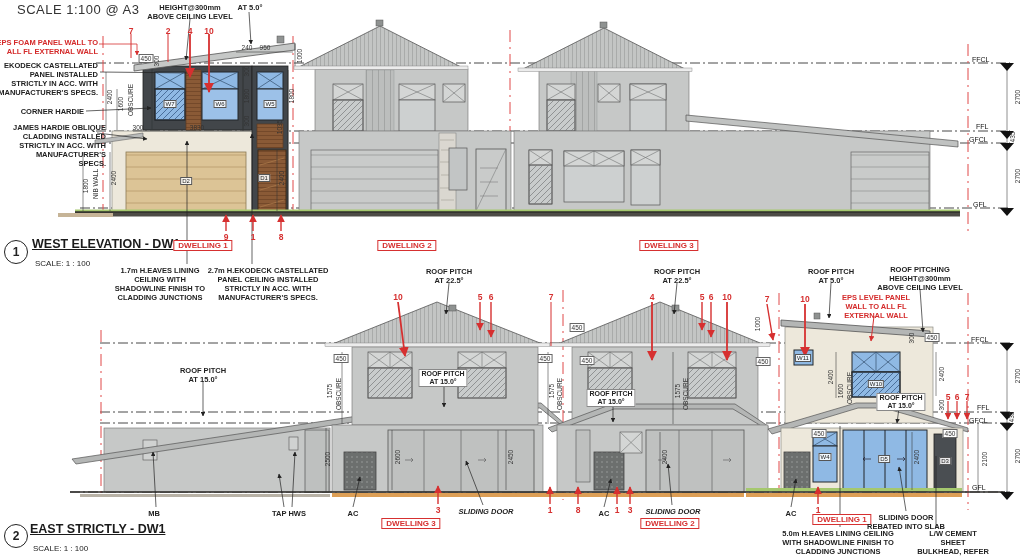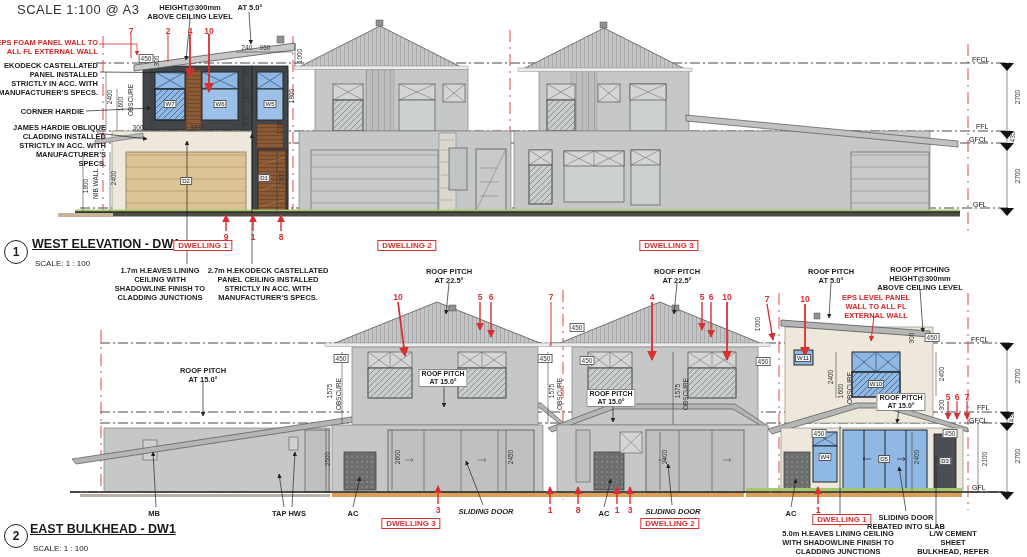--- a/index.html
+++ b/index.html
@@ -410,21 +410,21 @@
   </g>
 </svg>
 
   <div class="hdr">SCALE 1:100  @ A3</div>
 
   <div class="circ" style="left:16px;top:252px;">1</div>
   <div class="etitle" style="left:32px;top:237px;">WEST ELEVATION - DW1</div>
   <div class="escale" style="left:35px;top:259px;">SCALE:  1 : 100</div>
 
   <div class="circ" style="left:16px;top:536px;">2</div>
-  <div class="etitle" style="left:30px;top:522px;">EAST BULKHEAD - DW1</div>
+  <div class="etitle" style="left:30px;top:522px;">EAST STRICTLY - DW1</div>
   <div class="escale" style="left:33px;top:544px;">SCALE: 1 : 100</div>
 
   <div id="west-ann">
       <span class="a note" style="left: 190px; top: 3px;">HEIGHT@300mm
 ABOVE CEILING LEVEL</span>
       <span class="a note" style="left: 250px; top: 3px;">AT 5.0°</span>
       <span class="a red" style="left: 131px; top: 26px;">7</span>
       <span class="a red" style="left: 168px; top: 26px;">2</span>
       <span class="a red" style="left: 190px; top: 26px;">4</span>
       <span class="a red" style="left: 209px; top: 26px;">10</span>

